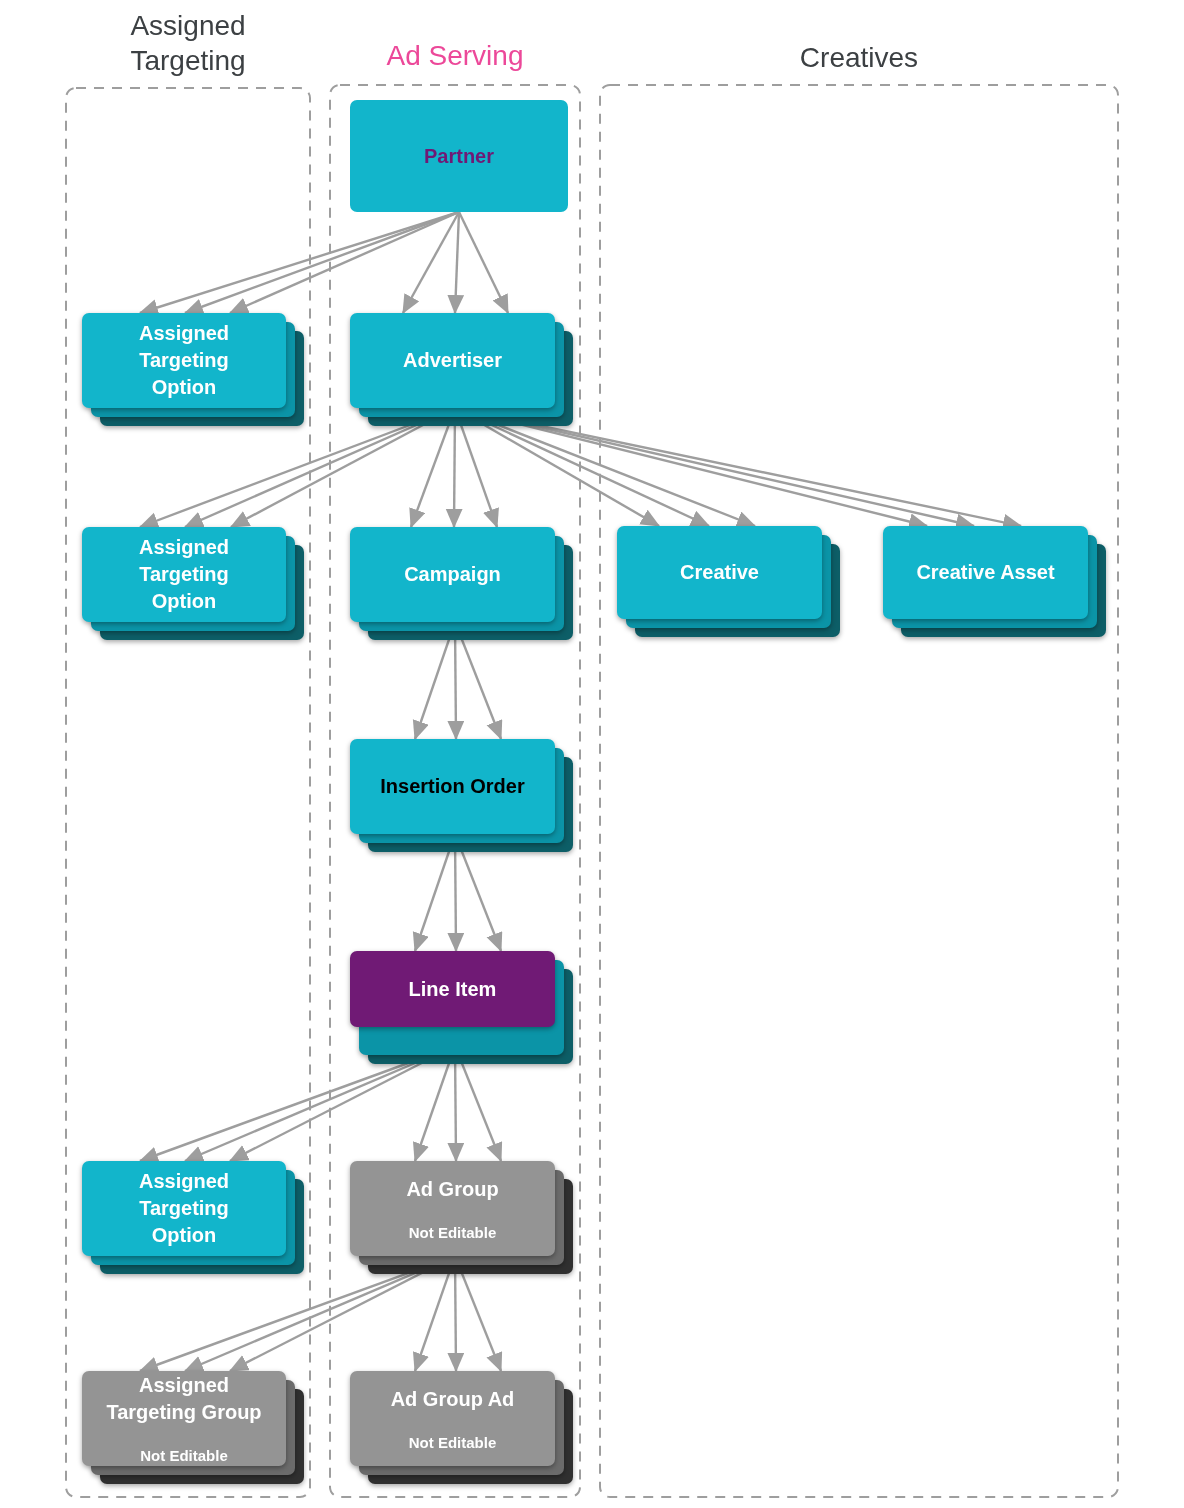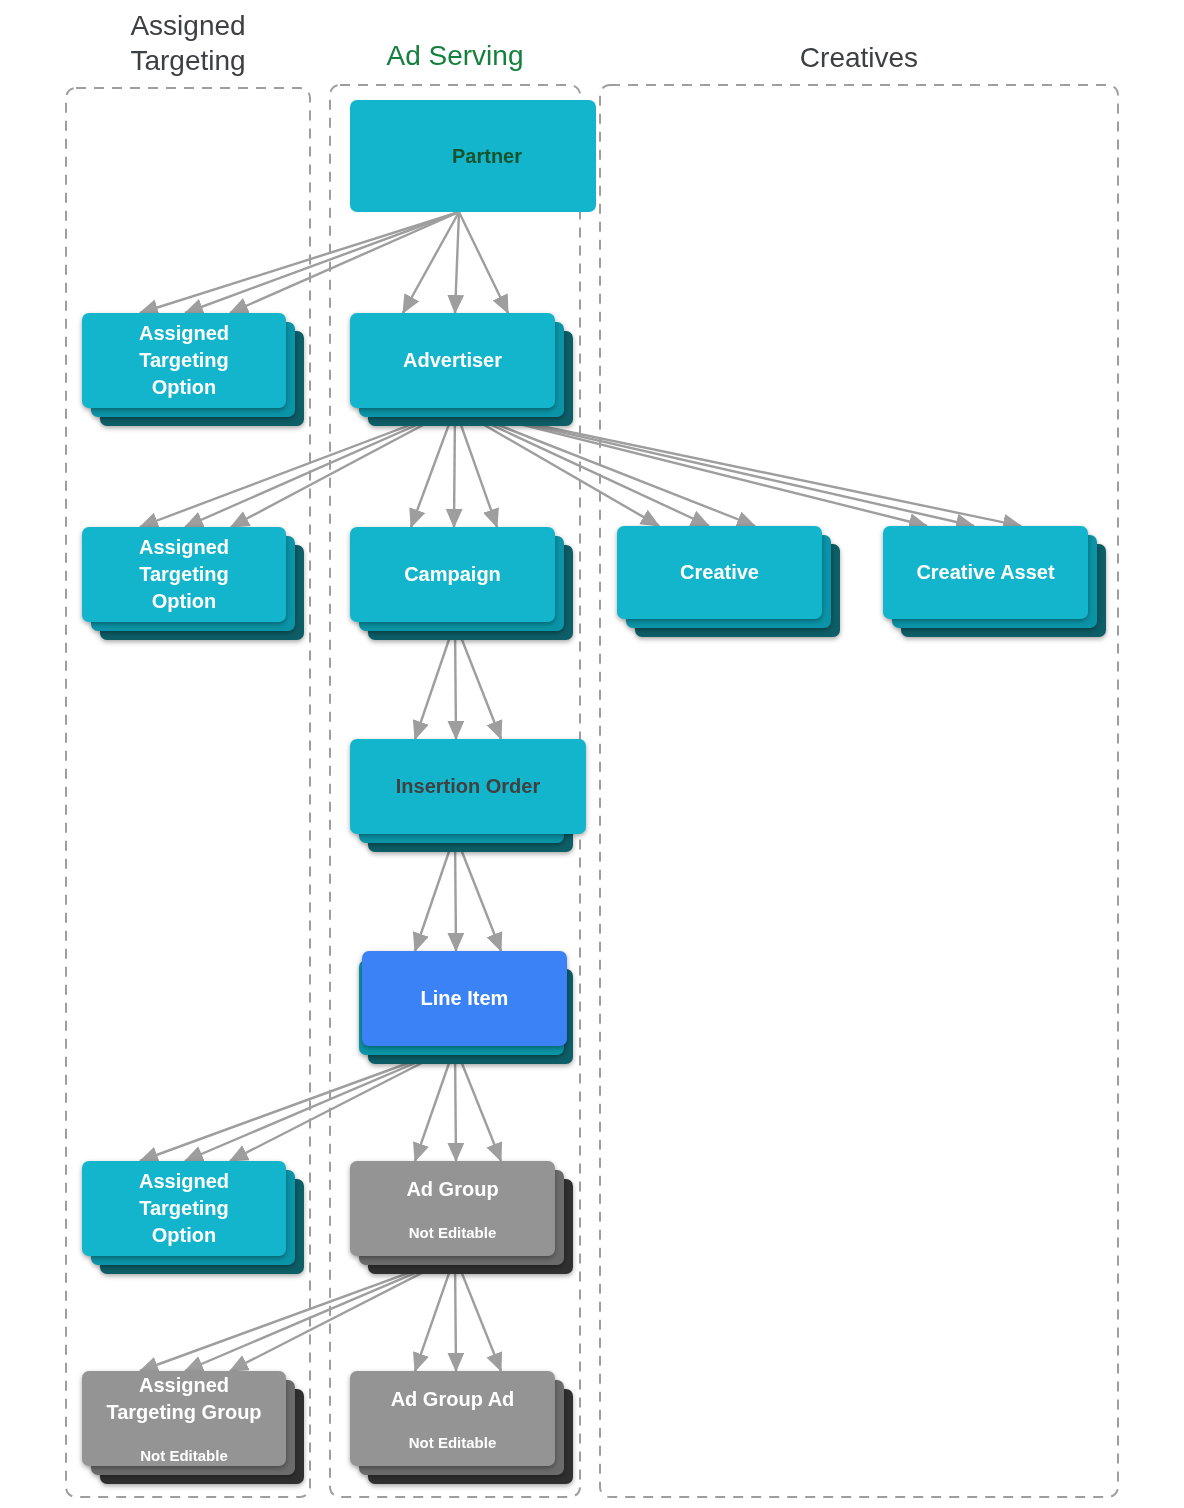--- a/index.html
+++ b/index.html
@@ -100,26 +100,26 @@
         <line x1="455" y1="1256" x2="140" y2="1371" stroke="#9e9e9e" stroke-width="2.4" marker-end="url(#arrowhead)" data-name="arrow-ad-group-to-assigned-targeting-option-4"></line>
         <line x1="455" y1="1256" x2="185" y2="1371" stroke="#9e9e9e" stroke-width="2.4" marker-end="url(#arrowhead)" data-name="arrow-ad-group-to-assigned-targeting-option-4"></line>
         <line x1="455" y1="1256" x2="230" y2="1371" stroke="#9e9e9e" stroke-width="2.4" marker-end="url(#arrowhead)" data-name="arrow-ad-group-to-assigned-targeting-option-4"></line>
         <line x1="455" y1="1256" x2="415" y2="1371" stroke="#9e9e9e" stroke-width="2.4" marker-end="url(#arrowhead)" data-name="arrow-ad-group-to-ad-group-ad"></line>
         <line x1="455" y1="1256" x2="456" y2="1371" stroke="#9e9e9e" stroke-width="2.4" marker-end="url(#arrowhead)" data-name="arrow-ad-group-to-ad-group-ad"></line>
         <line x1="455" y1="1256" x2="501" y2="1371" stroke="#9e9e9e" stroke-width="2.4" marker-end="url(#arrowhead)" data-name="arrow-ad-group-to-ad-group-ad"></line>
       </g>
   </svg>
   <div id="titles-root">
       <div class="col-title" data-name="column-title-wrap-assigned-targeting" style="left: 66px; width: 244px; top: 8px; color: rgb(60, 64, 67);"><span class="title-inner" data-name="column-title-assigned-targeting">Assigned Targeting</span></div>
-      <div class="col-title" data-name="column-title-wrap-ad-serving" style="left: 330px; width: 250px; top: 38px; color: #15803d;"><span class="title-inner" data-name="column-title-ad-serving">Ad Serving</span></div>
+      <div class="col-title" data-name="column-title-wrap-ad-serving" style="left: 330px; width: 250px; top: 38px; color: #ec4899;"><span class="title-inner" data-name="column-title-ad-serving">Ad Serving</span></div>
       <div class="col-title" data-name="column-title-wrap-creatives" style="left: 600px; width: 518px; top: 40px; color: rgb(60, 64, 67);"><span class="title-inner" data-name="column-title-creatives">Creatives</span></div>
     </div>
   <div id="nodes-root">
       <div class="node" data-name="node-partner" style="left: 350px; top: 100px; width: 218px; height: 112px;">
-        <div class="box-main flat" data-name="node-box-partner" style="width: 218px; height: 112px; background: rgb(18, 181, 203); color: #14532d; padding-left: 28px;">
+        <div class="box-main flat" data-name="node-box-partner" style="width: 218px; height: 112px; background: rgb(18, 181, 203); color: #701a75;">
           <div class="node-label" data-name="node-label"><span data-name="node-label-text">Partner</span></div>
         </div>
       </div>
       <div class="node" data-name="node-assigned-targeting-option-1" style="left: 82px; top: 313px; width: 222px; height: 113px;">
         <div class="layer" data-name="stack-layer-back" style="left: 18px; top: 18px; width: 204px; height: 95px; background: rgb(13, 94, 103);"></div>
         <div class="layer" data-name="stack-layer-middle" style="left: 9px; top: 9px; width: 204px; height: 95px; background: rgb(11, 148, 167);"></div>
         <div class="box-main stacked" data-name="node-box-assigned-targeting-option-1" style="width: 204px; height: 95px; background: rgb(18, 181, 203); color: rgb(255, 255, 255);">
           <div class="node-label" data-name="node-label">
             <span class="line" data-name="node-label-line">Assigned</span>
             <span class="line" data-name="node-label-line">Targeting</span>
@@ -162,28 +162,28 @@
       <div class="node" data-name="node-creative-asset" style="left: 883px; top: 526px; width: 206px; height: 111px;">
         <div class="layer" data-name="stack-layer-back" style="left: 18px; top: 18px; width: 205px; height: 93px; background: rgb(13, 94, 103);"></div>
         <div class="layer" data-name="stack-layer-middle" style="left: 9px; top: 9px; width: 205px; height: 93px; background: rgb(11, 148, 167);"></div>
         <div class="box-main stacked" data-name="node-box-creative-asset" style="width: 205px; height: 93px; background: rgb(18, 181, 203); color: rgb(255, 255, 255);">
           <div class="node-label" data-name="node-label"><span data-name="node-label-text">Creative Asset</span></div>
         </div>
       </div>
       <div class="node" data-name="node-insertion-order" style="left: 350px; top: 739px; width: 223px; height: 113px;">
         <div class="layer" data-name="stack-layer-back" style="left: 18px; top: 18px; width: 205px; height: 95px; background: rgb(13, 94, 103);"></div>
         <div class="layer" data-name="stack-layer-middle" style="left: 9px; top: 9px; width: 205px; height: 95px; background: rgb(11, 148, 167);"></div>
-        <div class="box-main stacked" data-name="node-box-insertion-order" style="width: 236px; height: 95px; background: rgb(18, 181, 203); color: #404040;">
+        <div class="box-main stacked" data-name="node-box-insertion-order" style="width: 205px; height: 95px; background: rgb(18, 181, 203); color: #000000;">
           <div class="node-label" data-name="node-label"><span data-name="node-label-text">Insertion Order</span></div>
         </div>
       </div>
       <div class="node" data-name="node-line-item" style="left: 350px; top: 951px; width: 223px; height: 113px;">
         <div class="layer" data-name="stack-layer-back" style="left: 18px; top: 18px; width: 205px; height: 95px; background: rgb(13, 94, 103);"></div>
         <div class="layer" data-name="stack-layer-middle" style="left: 9px; top: 9px; width: 205px; height: 95px; background: rgb(11, 148, 167);"></div>
-        <div class="box-main stacked" data-name="node-box-line-item" style="width: 205px; height: 95px; background: #3b82f6; color: rgb(255, 255, 255); margin-left: 12px;">
+        <div class="box-main stacked" data-name="node-box-line-item" style="width: 205px; height: 76px; background: #701a75; color: rgb(255, 255, 255);">
           <div class="node-label" data-name="node-label"><span data-name="node-label-text">Line Item</span></div>
         </div>
       </div>
       <div class="node" data-name="node-assigned-targeting-option-3" style="left: 82px; top: 1161px; width: 222px; height: 113px;">
         <div class="layer" data-name="stack-layer-back" style="left: 18px; top: 18px; width: 204px; height: 95px; background: rgb(13, 94, 103);"></div>
         <div class="layer" data-name="stack-layer-middle" style="left: 9px; top: 9px; width: 204px; height: 95px; background: rgb(11, 148, 167);"></div>
         <div class="box-main stacked" data-name="node-box-assigned-targeting-option-3" style="width: 204px; height: 95px; background: rgb(18, 181, 203); color: rgb(255, 255, 255);">
           <div class="node-label" data-name="node-label">
             <span class="line" data-name="node-label-line">Assigned</span>
             <span class="line" data-name="node-label-line">Targeting</span>

